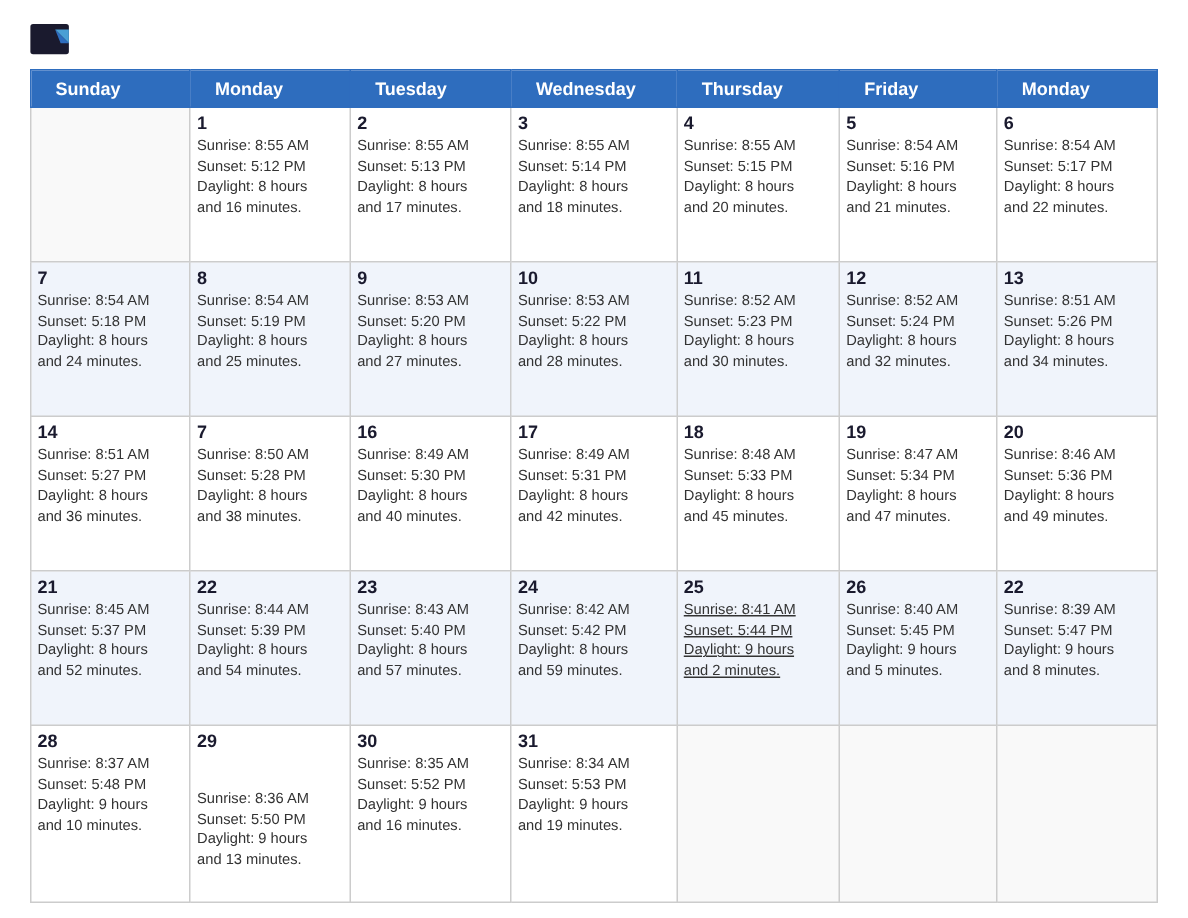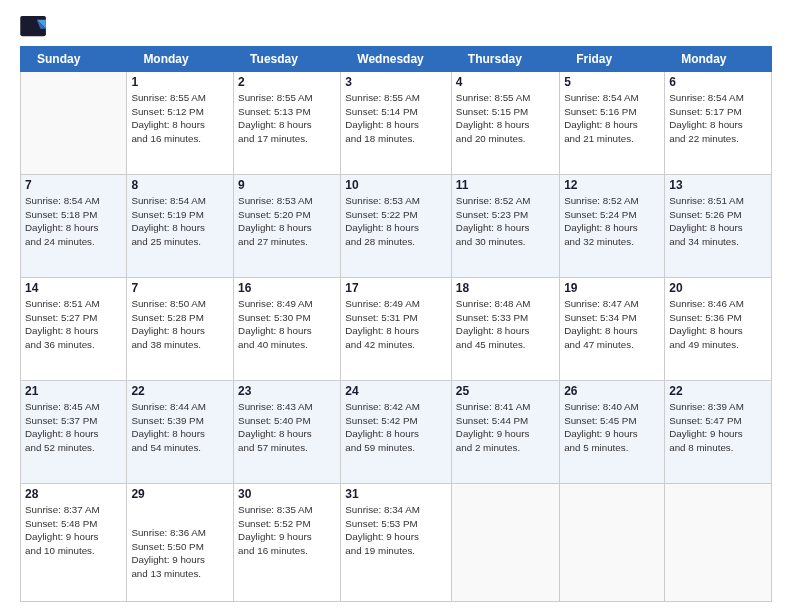--- a/index.html
+++ b/index.html
@@ -303,21 +303,21 @@
           </td>
           <td>
             <div class="day-num">24</div>
             <div class="day-info" style="white-space: pre-line;">Sunrise: 8:42 AM
 Sunset: 5:42 PM
 Daylight: 8 hours
 and 59 minutes.</div>
           </td>
           <td>
             <div class="day-num">25</div>
-            <div class="day-info" style="white-space: pre-line;">Sunrise: 8:41 AM
+            <div class="day-info" style="white-space: pre-line; text-decoration: underline;">Sunrise: 8:41 AM
 Sunset: 5:44 PM
 Daylight: 9 hours
 and 2 minutes.</div>
           </td>
           <td>
             <div class="day-num">26</div>
             <div class="day-info" style="white-space: pre-line;">Sunrise: 8:40 AM
 Sunset: 5:45 PM
 Daylight: 9 hours
 and 5 minutes.</div>

